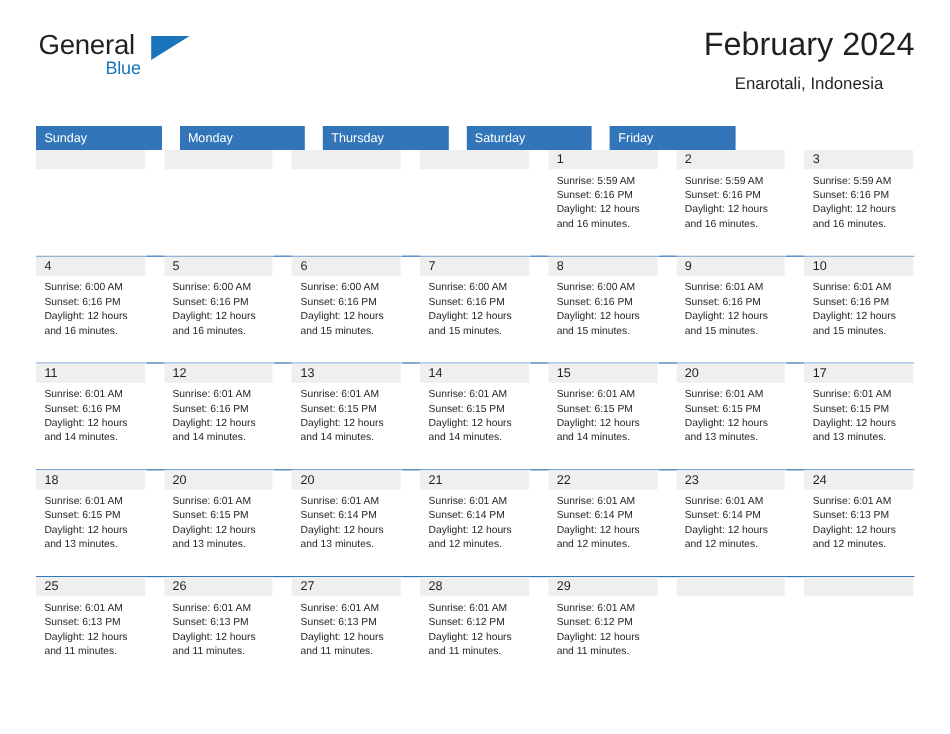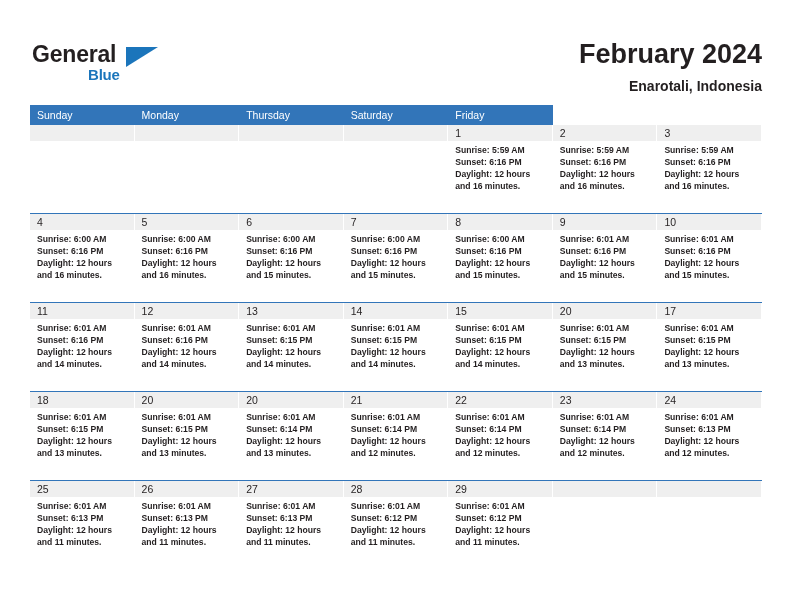--- a/index.html
+++ b/index.html
@@ -17,24 +17,23 @@
     position: relative;
     width: 792px;
     height: 612px;
     box-sizing: border-box;
   }
 
   
   .top {
     position: absolute;
     left: 30px;
-    top: 37px;
+    top: 20px;
     right: 30px;
     height: 72px;
-    font-weight: bold;
   }
   .logo {
     position: absolute;
     left: 2px;
     top: 4px;
     width: 200px;
     height: 56px;
   }
   .logo-general {
     position: absolute;
@@ -60,21 +59,21 @@
     top: 25px;
     font-size: 15px;
     color: #1b75bb;
     letter-spacing: -0.2px;
     font-family: "Liberation Sans", sans-serif;
   }
   .title-wrap {
     position: absolute;
     right: 0;
     top: 0;
-    text-align: right;
+    text-align: center;
   }
   .cal-title {
     font-size: 27px;
     color: #231f20;
     line-height: 34px;
     white-space: nowrap;
   }
   .cal-sub {
     font-size: 14px;
     color: #231f20;
@@ -86,20 +85,21 @@
   
   .grid {
     position: absolute;
     left: 30px;
     top: 105px;
     width: 732px;
   }
   .row {
     display: flex;
     width: 100%;
+    gap: 15px;
   }
   .head-row .cell {
     background: #3275b9;
     height: 20px;
     line-height: 20px;
     color: #ffffff;
     font-size: 10.5px;
     padding: 0 0 0 7px;
     box-sizing: border-box;
   }
@@ -130,21 +130,20 @@
     box-sizing: border-box;
   }
   .daycell.empty .numband {
     background: #efefef;
   }
   .daycell .info {
     padding: 3px 6px 0 7px;
     font-size: 8.6px;
     color: #231f20;
     line-height: 12.1px;
-    font-weight: bold;
   }
   .daycell .info div {
     white-space: nowrap;
   }
 </style>
 </head>
 <body>
 
 <div class="page">
 

